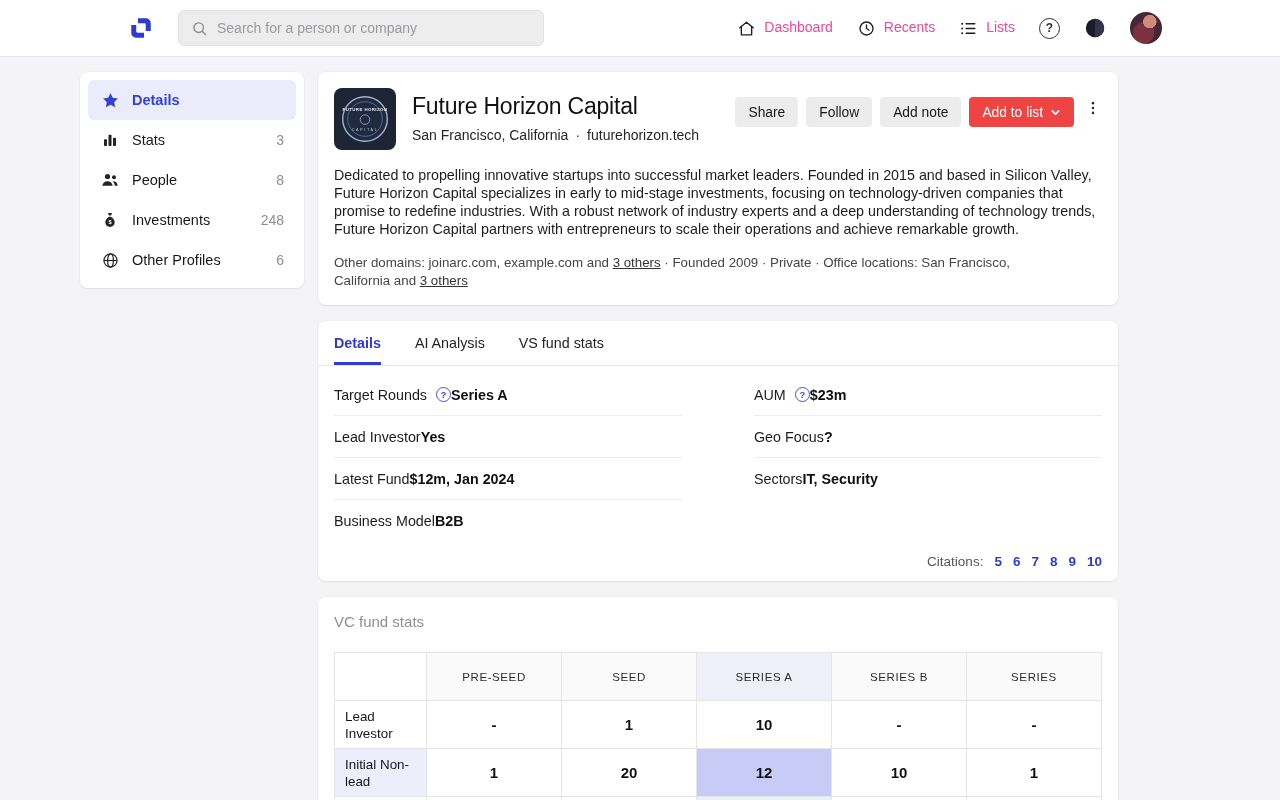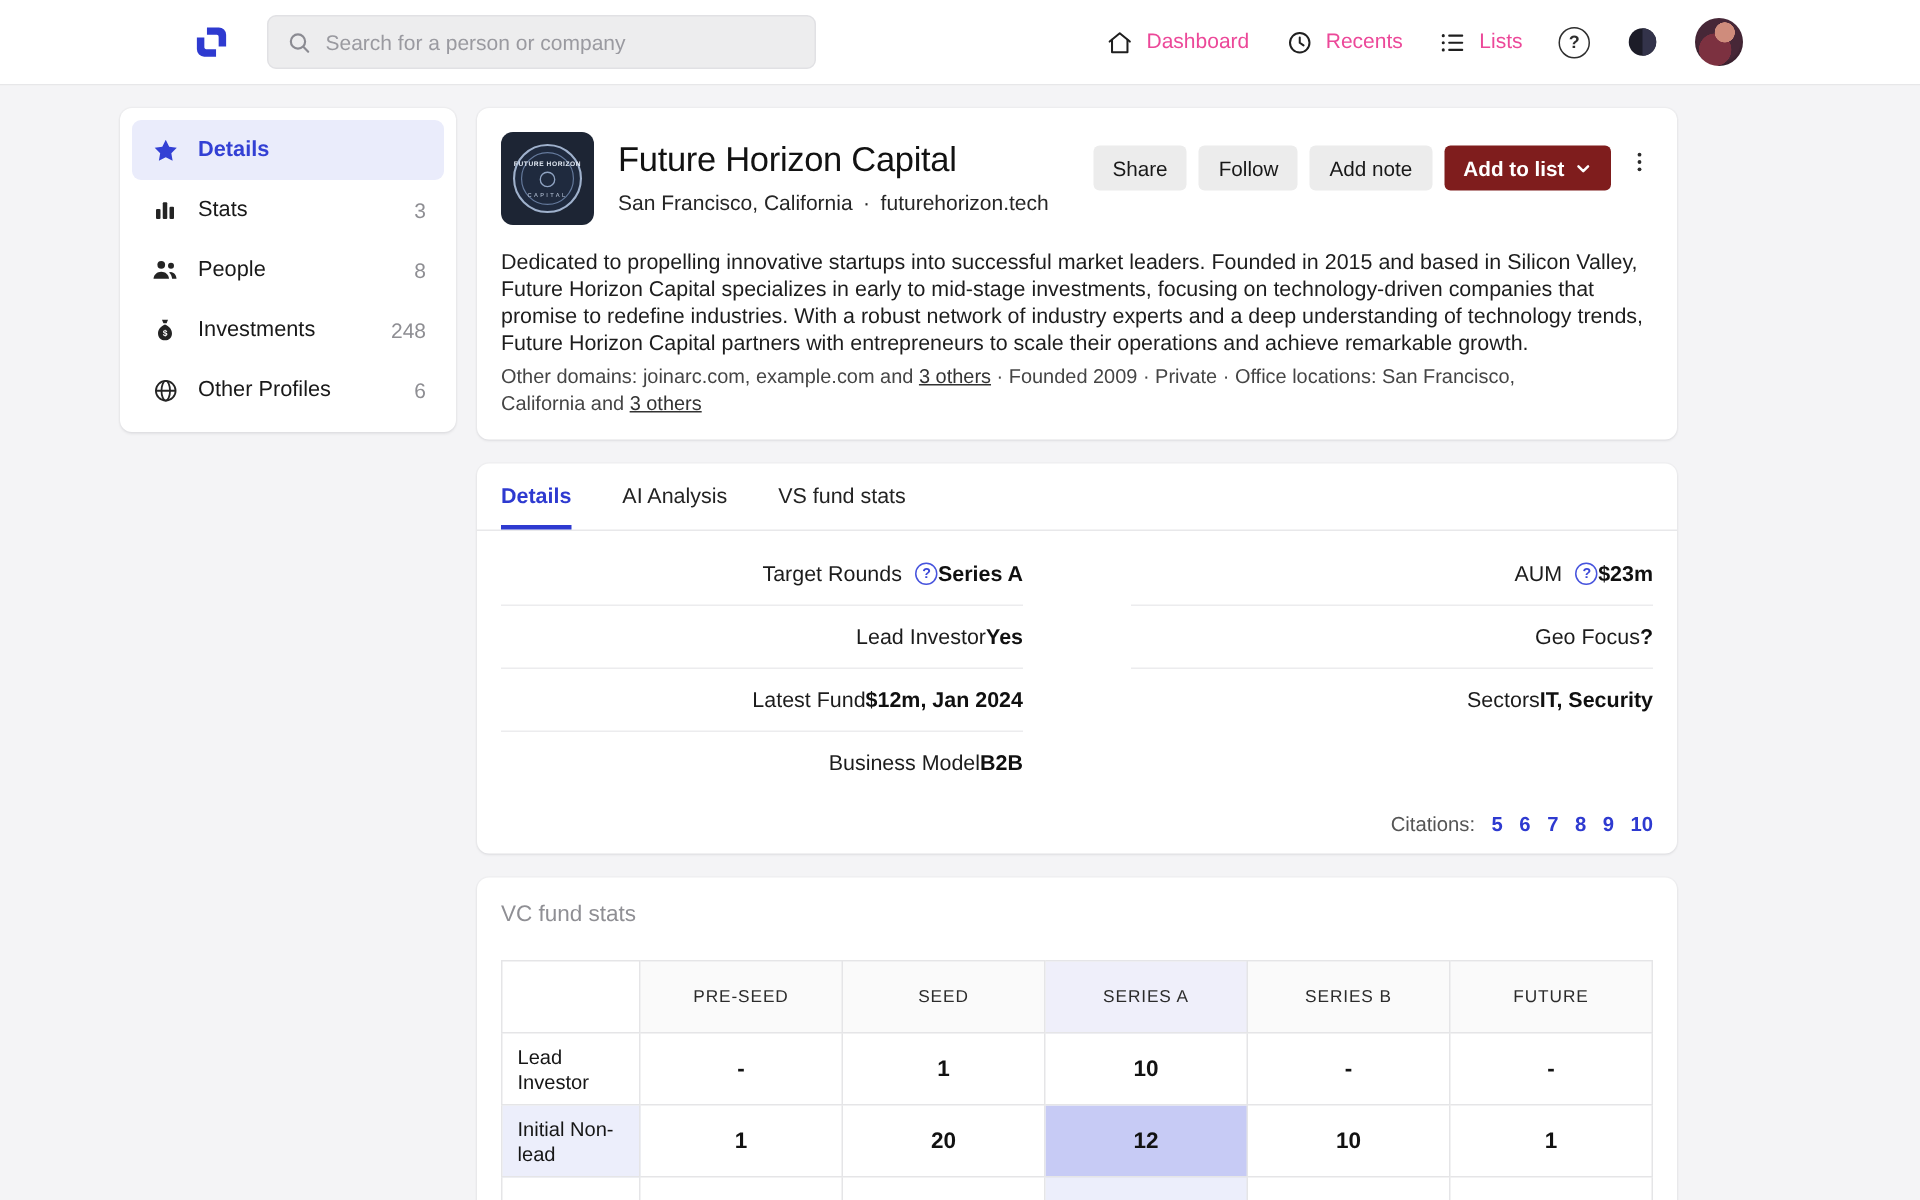--- a/index.html
+++ b/index.html
@@ -37,33 +37,33 @@
   
   .profile-card{padding:16px}
   .p-head{display:flex;gap:16px}
   .company-logo{width:62px;height:62px;border-radius:8px;background:#1d2534;display:grid;place-items:center;flex:none}
   .p-info{padding-top:5px;min-width:0}
   .p-info h1{font-size:23px;font-weight:400;color:#121212;letter-spacing:-.2px;white-space:nowrap}
   .p-sub{margin-top:7px;font-size:14px;color:#262626;display:flex;gap:7px;align-items:center}
   .p-sub .website{cursor:pointer}
   .p-actions{margin-left:auto;display:flex;align-items:flex-start;gap:8px;padding-top:9px}
   .btn{height:30px;padding:0 13px;border:none;border-radius:4px;background:#ececec;font-family:inherit;font-size:13.8px;font-weight:500;color:#191919;cursor:pointer;display:flex;align-items:center;gap:7px;white-space:nowrap}
-  .btn.primary{background:#7f1d1d;color:#fff;font-weight:700}
+  .btn.primary{background:#ef4444;color:#fff;font-weight:400}
   .kebab{background:none;border:none;padding:2px 0 0 2px;cursor:pointer;display:flex}
   .p-desc{margin-top:16px;font-size:14.3px;line-height:18px;color:#1d1d1d}
-  .p-meta{margin-top:4px;font-size:13.3px;line-height:17.5px;color:#454545;max-width:720px}
+  .p-meta{margin-top:16px;font-size:13.3px;line-height:17.5px;color:#454545;max-width:720px}
   .metalink{color:#333;text-decoration:underline;cursor:pointer}
 
   
   .tabs{display:flex;gap:34px;padding:14px 16px 0}
   .tab{font-size:14.3px;color:#232323;padding-bottom:11px;cursor:pointer;border-bottom:3px solid transparent}
   .tab.active{color:#2e3ad0;font-weight:700;border-bottom-color:#2e3ad0}
   .tab-divider{height:1px;background:#e8e8ea}
   .detail-grid{display:grid;grid-template-columns:1fr 1fr;column-gap:72px;padding:8px 16px 0;align-items:start}
-  .drow{display:flex;justify-content:flex-end;align-items:center;min-height:42px;border-bottom:1px solid #ececee}
+  .drow{display:flex;justify-content:flex-start;align-items:center;min-height:42px;border-bottom:1px solid #ececee}
   .dcol .drow:last-child{border-bottom:none}
   .dlabel{font-size:14.3px;color:#1c1c1c;display:flex;align-items:center;gap:9px}
   .dvalue{font-size:14.3px;font-weight:700;color:#101010}
   .help-badge{width:15px;height:15px;border-radius:50%;border:1.4px solid #4653dd;color:#3a47d8;font-size:9.5px;font-weight:700;display:grid;place-items:center;cursor:pointer}
   .citations-row{display:flex;justify-content:flex-end;align-items:center;gap:11px;padding:12px 16px}
   .cit-label{font-size:13.5px;color:#555}
   .cit-num{font-size:13.5px;font-weight:600;color:#2e3ad0;cursor:pointer}
 
   
   .stats-card{padding:16px}
@@ -326,21 +326,21 @@
       <div class="card stats-card">
         <div class="fs-title">VC fund stats</div>
         <table class="fs-table">
           <thead>
             <tr>
               <th class="lblcol"></th>
               <th>PRE-SEED</th>
               <th>SEED</th>
               <th class="hl-head">SERIES A</th>
               <th>SERIES B</th>
-              <th>FUTURE</th>
+              <th>SERIES</th>
             </tr>
           </thead>
           <tbody>
             <tr>
               <td class="rowlabel">Lead Investor</td>
               <td>-</td>
               <td>1</td>
               <td>10</td>
               <td>-</td>
               <td>-</td>

